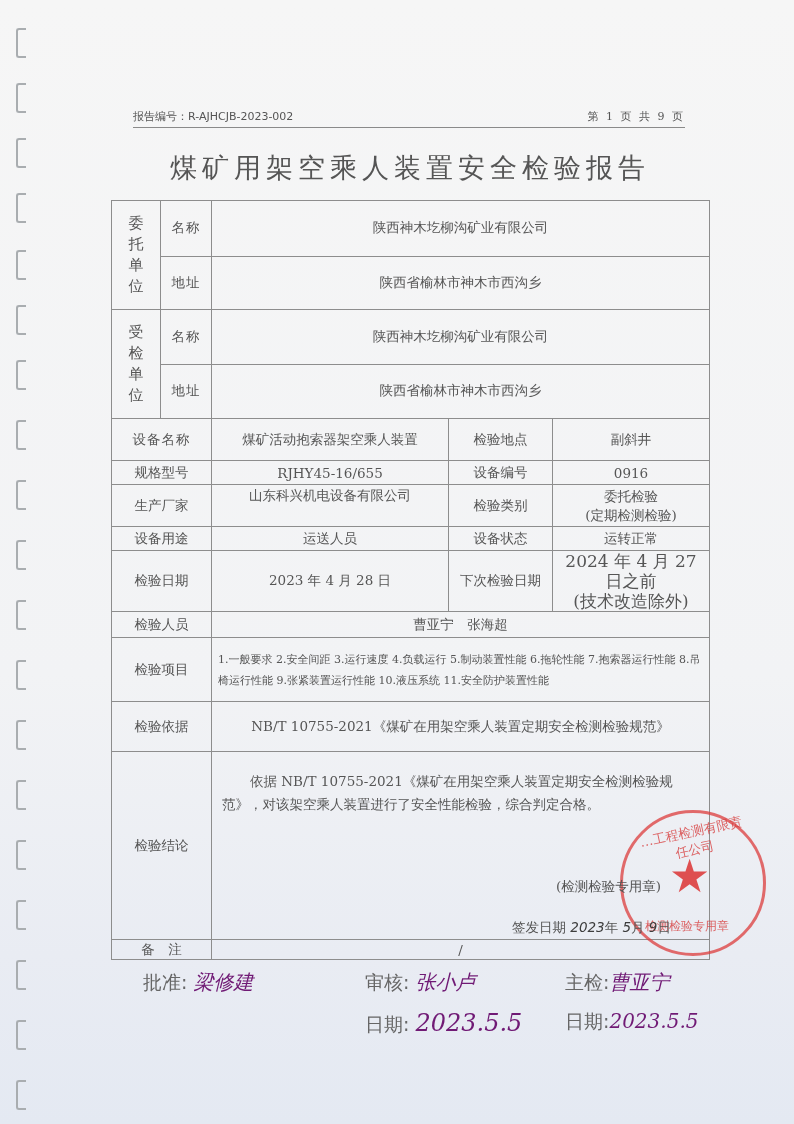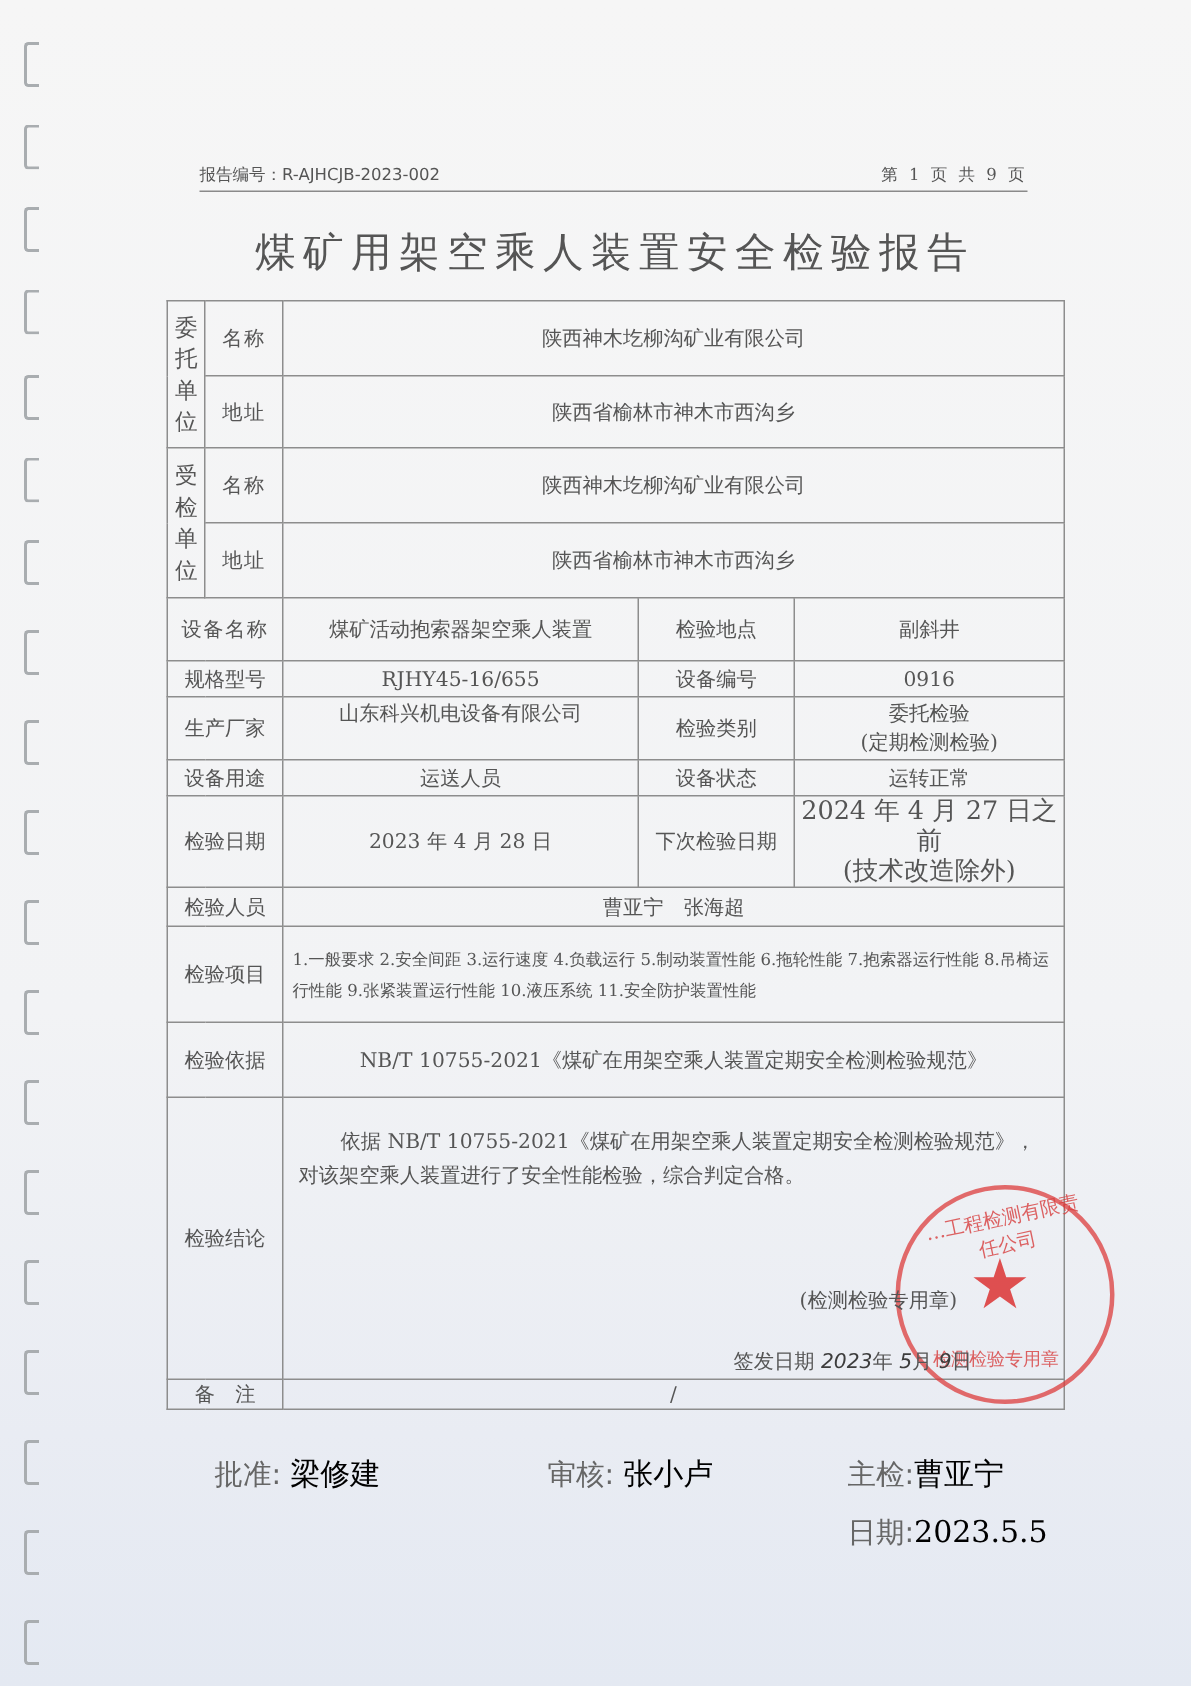--- a/index.html
+++ b/index.html
@@ -23,39 +23,39 @@
   .header .right { position: absolute; right: 0; top: 0; letter-spacing: 2px; font-family: "DejaVu Serif", serif; }
   .title {
     position: absolute; left: 120px; top: 150px; width: 580px; text-align: center;
     font-size: 27px; letter-spacing: 5px; color: #555; font-weight: normal;
   }
   table.report {
     position: absolute; left: 111px; top: 200px; width: 599px;
     border-collapse: collapse; font-size: 13.5px; color: #555;
   }
   table.report td { border: 1px solid #8d8d8d; text-align: center; vertical-align: middle; padding: 0 4px; }
-  .vlabel { width: 24px; line-height: 21px; font-size: 15px; padding: 0 !important; }
+  .vlabel { width: 24px; line-height: 21px; font-size: 15px; padding: 12px !important; }
   .lbl { width: 68px; letter-spacing: 1px; font-size: 13.5px; }
   .lbl-wide { width: 68px; letter-spacing: 1px; }
   .items-text { text-align: left !important; line-height: 21px; font-size: 11px; padding: 2px 6px !important; }
   .conclusion-cell { position: relative; text-align: left !important; vertical-align: top !important; padding: 0 !important; }
   .conclusion-text { position: absolute; left: 10px; top: 18px; right: 6px; line-height: 23px; font-size: 13.5px; text-indent: 28px; }
   .seal-label { position: absolute; left: 344px; top: 126px; font-size: 13.5px; }
   .issue-date { position: absolute; left: 300px; top: 167px; font-size: 13.5px; }
   .issue-date .hand { font-family: "DejaVu Sans", sans-serif; font-style: italic; color: #3d3d3d; }
   .stamp {
     position: absolute; left: 408px; top: 58px; width: 140px; height: 140px;
     border: 3px solid rgba(220,60,60,0.75); border-radius: 50%;
   }
   .stamp .star { position: absolute; left: 46px; top: 40px; font-size: 46px; color: rgba(220,50,50,0.85); line-height: 1; }
   .stamp .arc { position: absolute; left: 14px; top: 10px; width: 112px; text-align: center; font-size: 13px; color: rgba(215,60,60,0.8); transform: rotate(-12deg); }
   .stamp .bottom { position: absolute; left: 22px; top: 105px; width: 96px; font-size: 12px; color: rgba(215,60,60,0.8); }
   .sign-area { position: absolute; top: 955px; left: 0; width: 794px; height: 100px; font-family: "DejaVu Sans", sans-serif; }
   .sign-item { position: absolute; font-size: 19px; color: #666; }
-  .sign-item .hand { font-family: "DejaVu Serif", serif; color: #000000; font-size: 20px; }
+  .sign-item .hand { font-family: "DejaVu Serif", serif; font-style: italic; color: #701a75; font-size: 20px; }
 </style>
 </head>
 <body>
 
 <div class="page-bg"></div>
 
 <div class="binding" style="top:28px;height:26px;"></div>
 <div class="binding" style="top:83px;height:26px;"></div>
 <div class="binding" style="top:138px;height:26px;"></div>
 <div class="binding" style="top:193px;height:26px;"></div>
@@ -175,19 +175,22 @@
 </tbody>
   </table>
 
 <div class="sign-area">
   <div class="sign-item" style="left:143px;top:14px;">
     <span>批准:</span> <span class="hand">梁修建</span>
   </div>
   <div class="sign-item" style="left:365px;top:14px;">
     <span>审核:</span> <span class="hand">张小卢</span>
   </div>
+  <div class="sign-item" style="left:365px;top:54px;">
+    <span>日期:</span> <span class="hand" style="font-size:24px;">2023.5.5</span>
+  </div>
   <div class="sign-item" style="left:565px;top:14px;">
     <span>主检:</span><span class="hand">曹亚宁</span>
   </div>
   <div class="sign-item" style="left:565px;top:54px;">
     <span>日期:</span><span class="hand">2023.5.5</span>
   </div>
 </div>
 
 </body></html>

